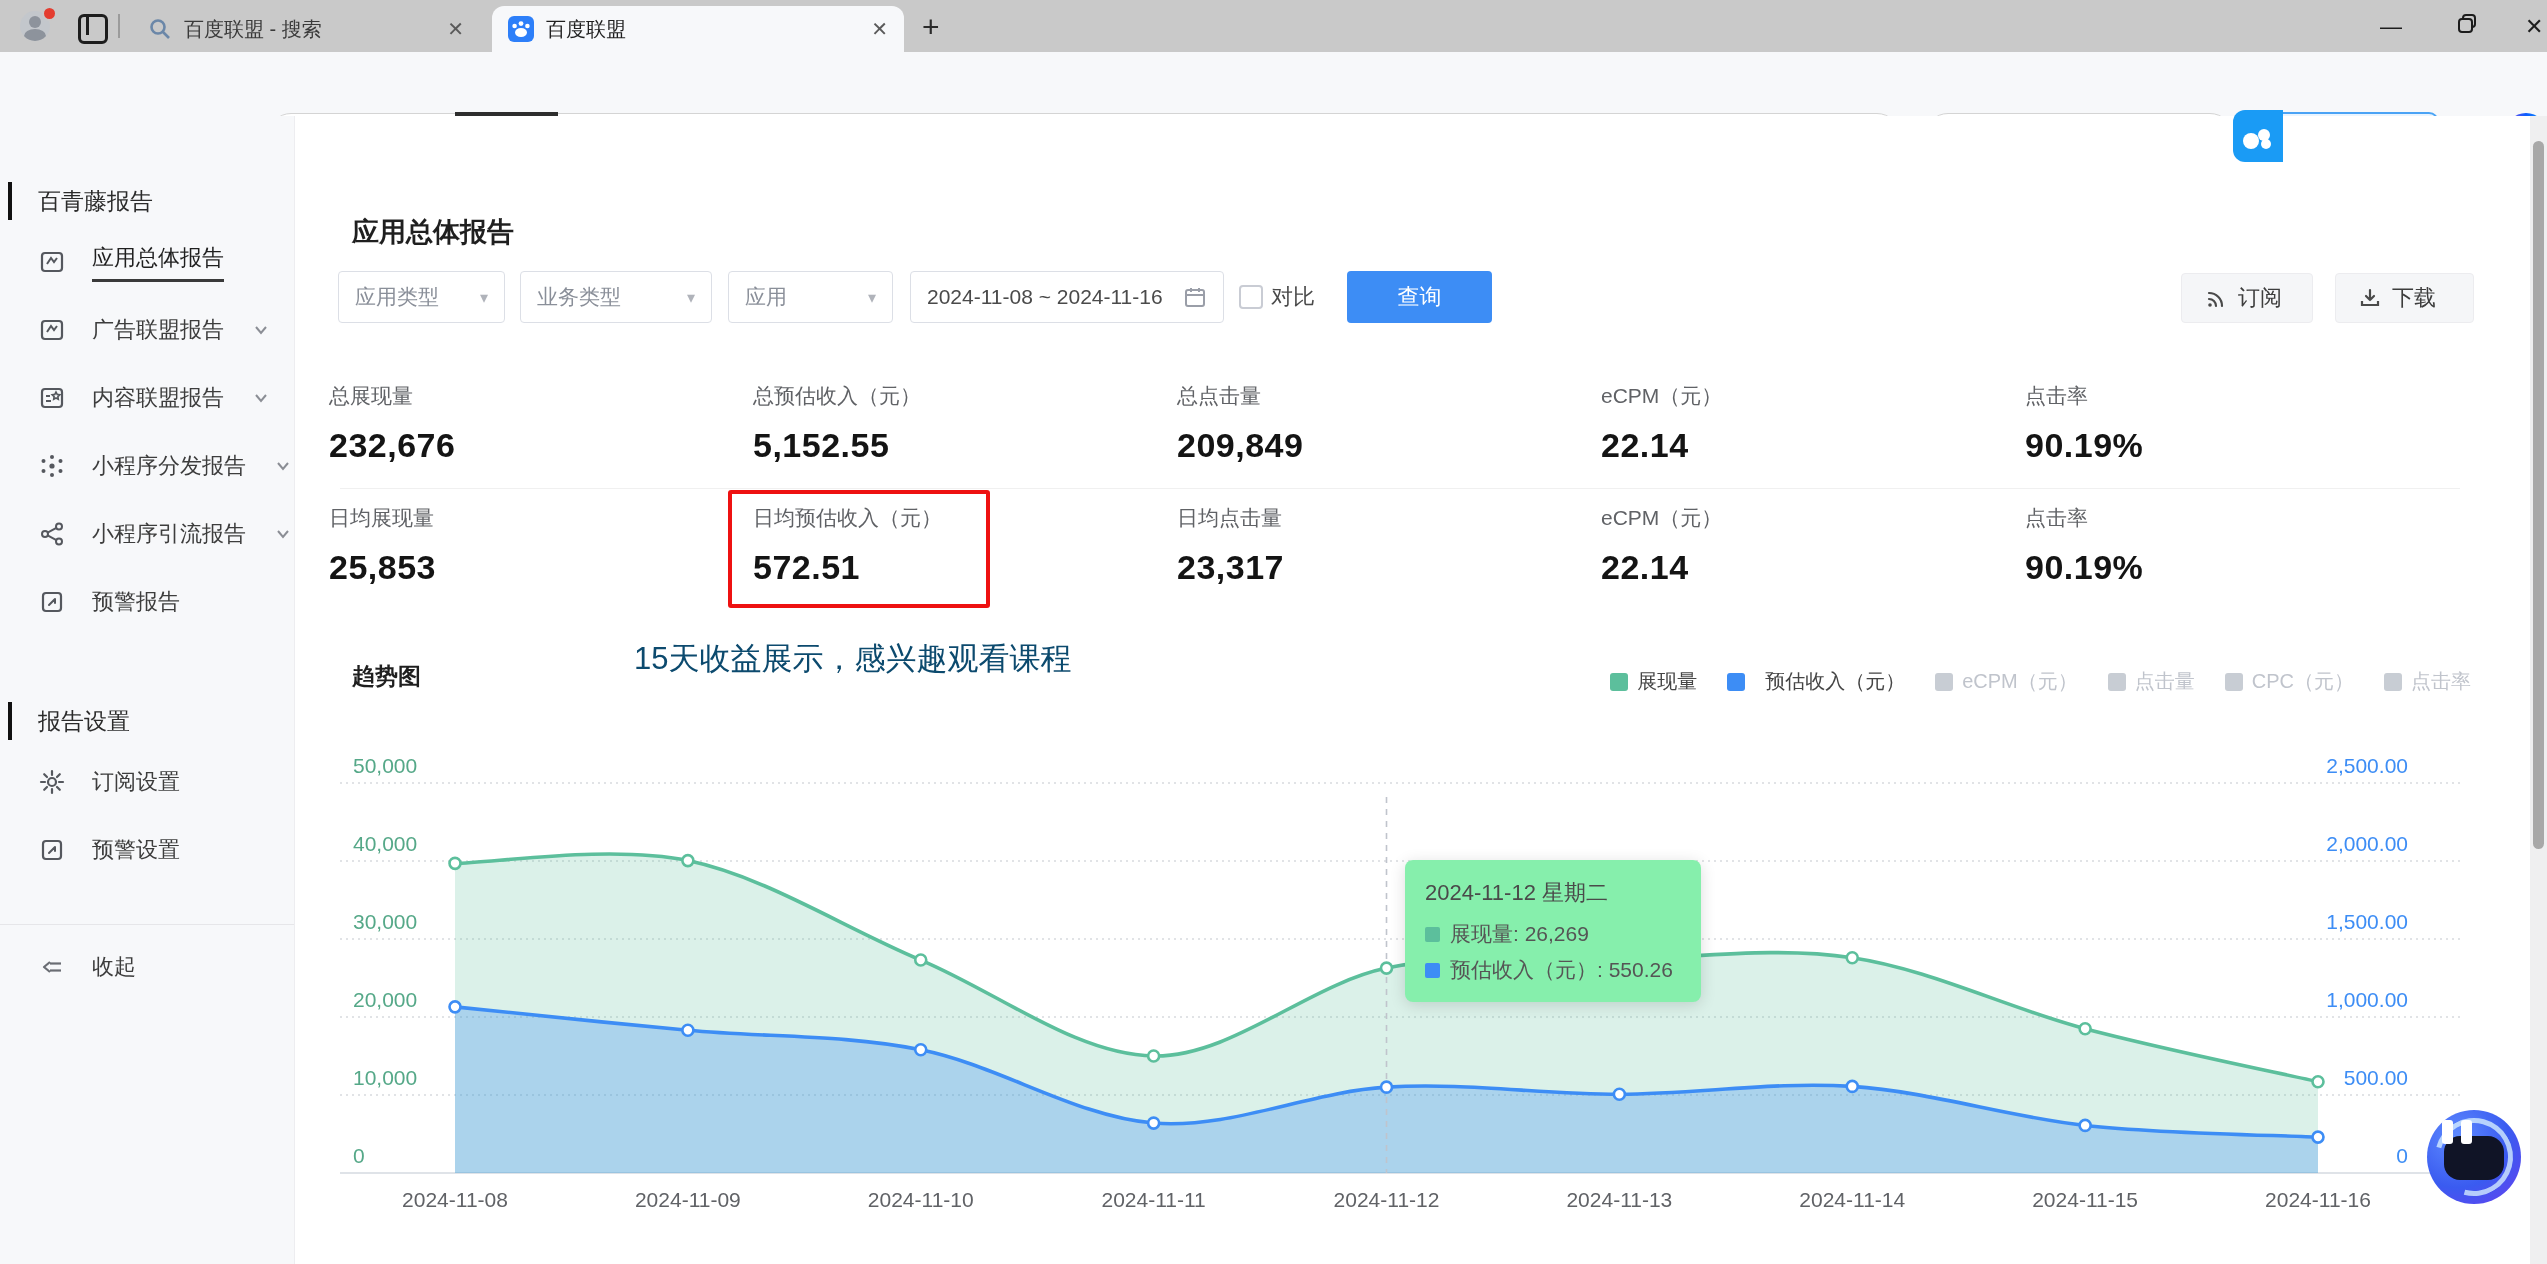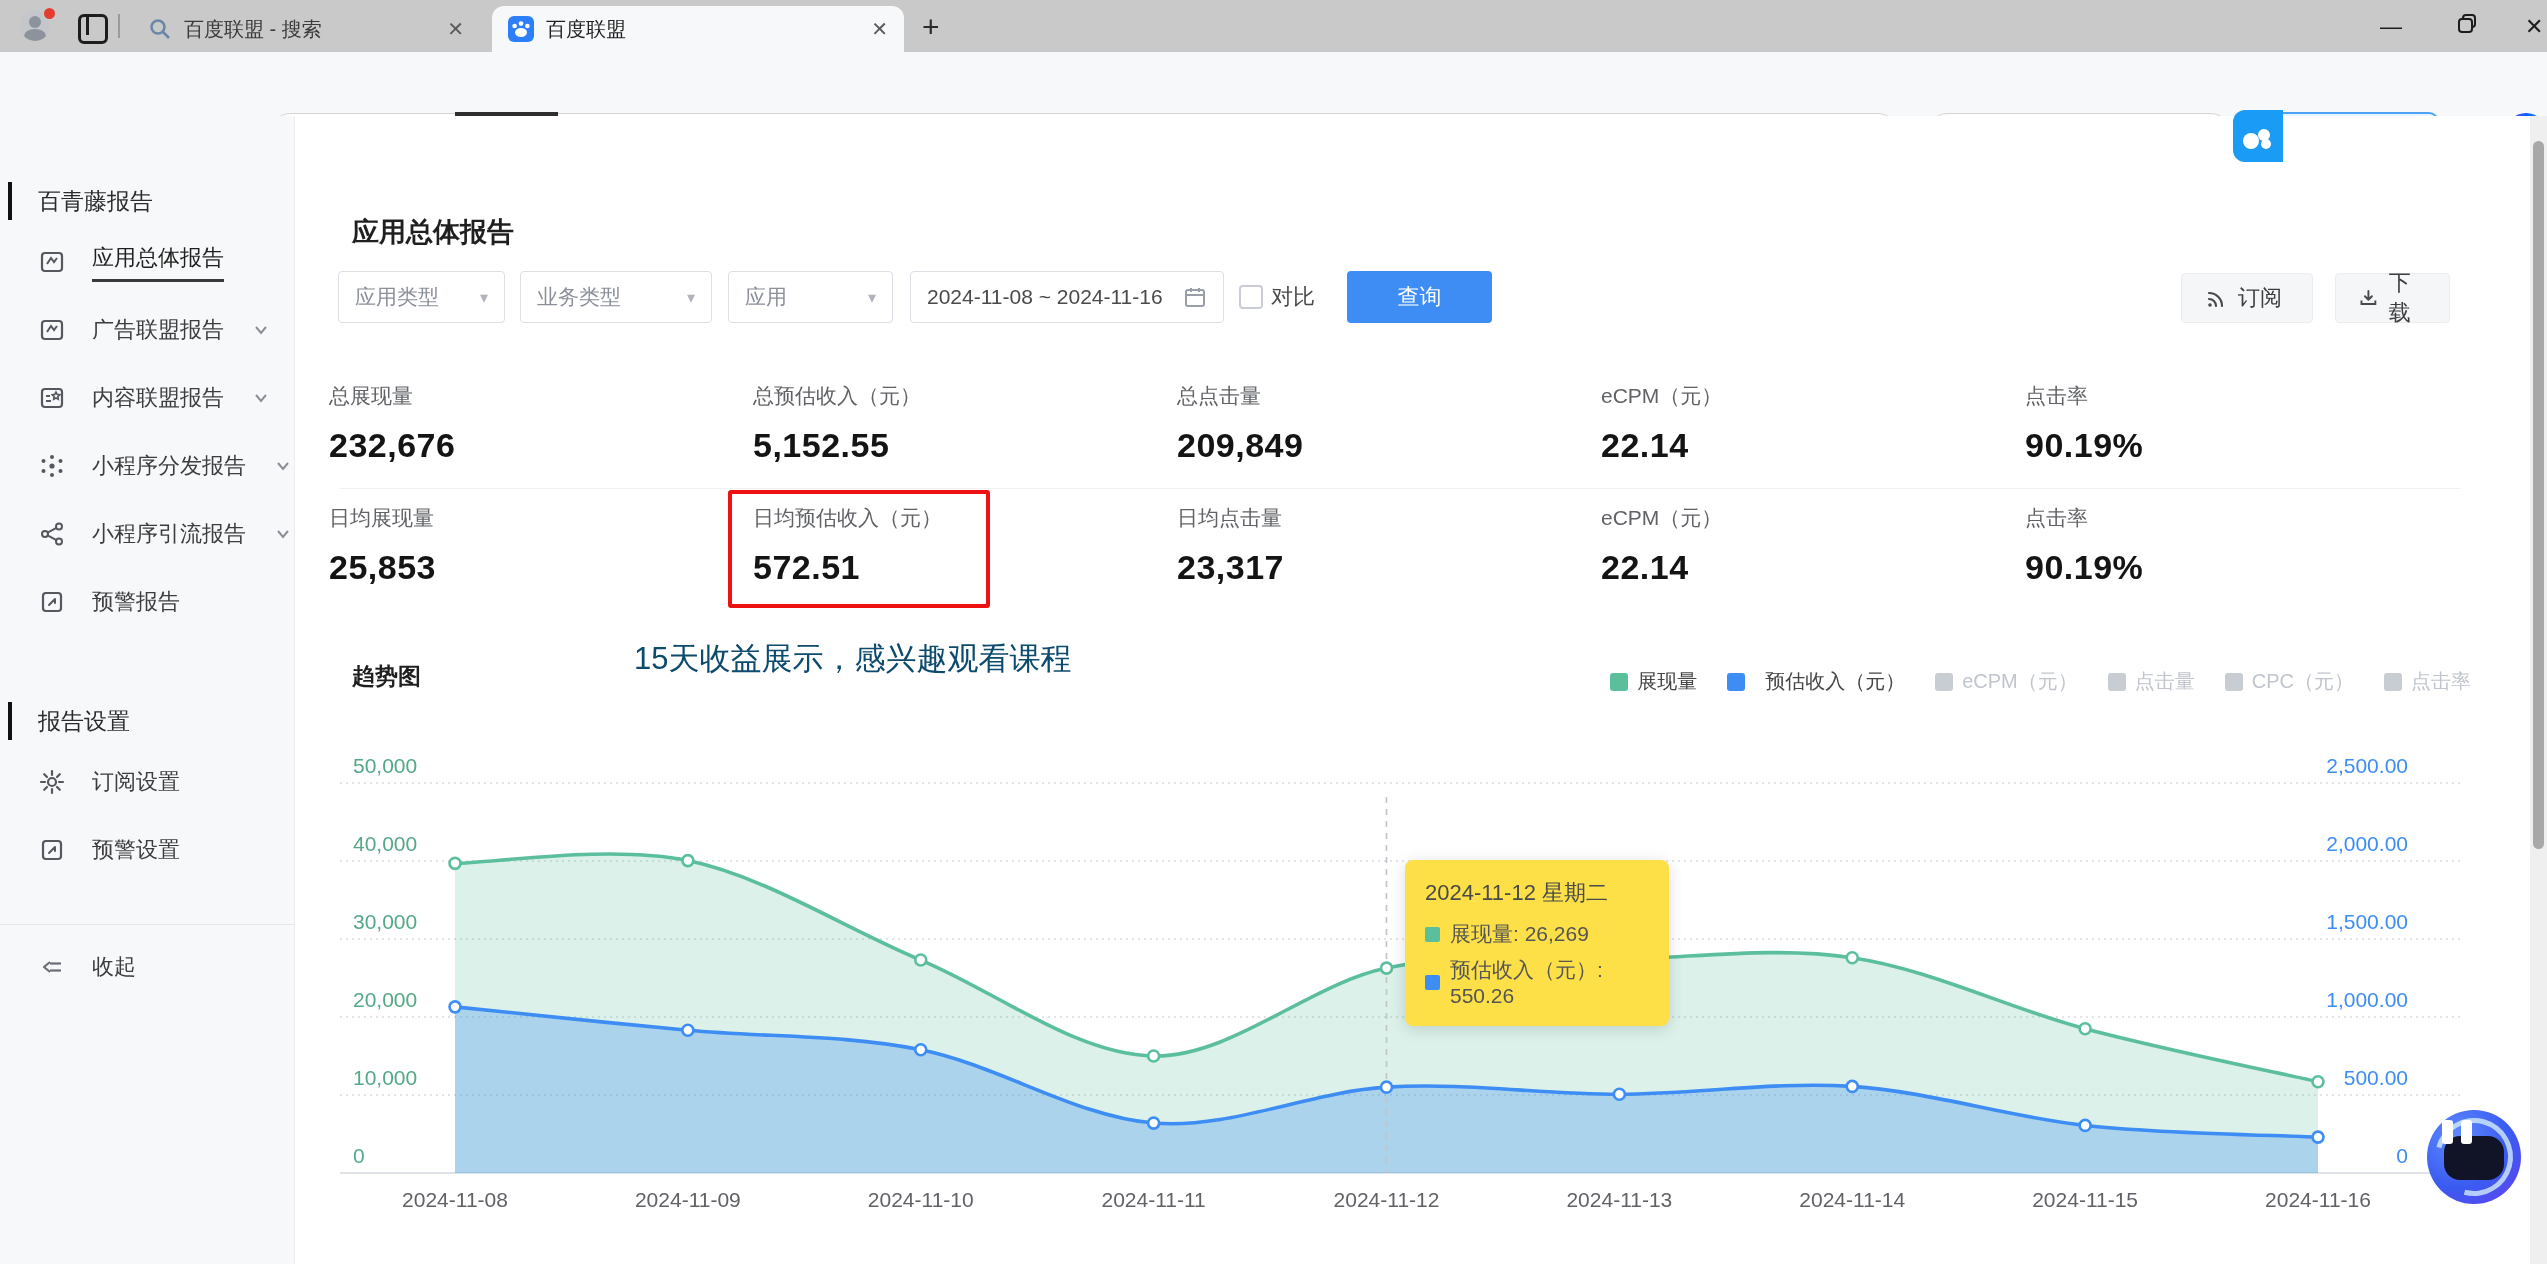--- a/index.html
+++ b/index.html
@@ -64,21 +64,21 @@
   .statrow{left:329px;width:2120px;display:grid;grid-template-columns:repeat(5,424px);}
   .stat .sl{font-size:21px;color:#606266;margin-bottom:16px;}
   .stat .sv{font-size:34px;font-weight:700;color:#141414;letter-spacing:.5px;}
   .divider{left:340px;top:372px;width:2120px;height:1px;background:#f0f0f0;}
   .redbox{left:728px;top:374px;width:262px;height:118px;border:4px solid #ee1111;border-radius:3px;box-sizing:border-box;}
   .redtext{left:634px;top:522px;font-size:31px;color:#0c4a6e;white-space:nowrap;}
   .cttl{left:352px;top:545px;font-size:23px;font-weight:700;color:#1f1f1f;}
   .legend{top:552px;right:76px;display:flex;align-items:center;gap:30px;font-size:20px;}
   .legend .li{display:flex;align-items:center;gap:9px;cursor:pointer;}
   .legend .sw{width:18px;height:18px;border-radius:3px;}
-  .tip{left:1405px;top:744px;width:264px;background:#fde047;border-radius:8px;box-shadow:0 3px 16px rgba(0,0,0,.14);
+  .tip{left:1405px;top:744px;width:296px;background:#86efac;border-radius:8px;box-shadow:0 3px 16px rgba(0,0,0,.14);
       padding:18px 20px;box-sizing:border-box;z-index:5;}
   .tip .tt{font-size:22px;color:#4a4a4a;margin-bottom:12px;}
   .tip .tr{display:flex;align-items:center;gap:10px;font-size:21px;color:#555;margin-top:8px;}
   .tip .sw{width:15px;height:15px;border-radius:2px;flex:0 0 auto;}
   svg.chart text{font-family:"Liberation Sans","DejaVu Sans",sans-serif;}
   
   .sbtrack{right:0;top:116px;width:17px;height:1148px;background:#efeff0;position:absolute;}
   .sbthumb{position:absolute;left:3px;top:25px;width:11px;height:708px;background:#a8a8a8;border-radius:6px;}
   .robot{left:2427px;top:994px;width:94px;height:94px;border-radius:50%;z-index:6;
       background:radial-gradient(circle at 32% 28%,#5e8bff,#3a5bf0 55%,#6a3df0);}
@@ -334,21 +334,21 @@
   </div>
   <div class="abs qbtn">查询</div>
 
   <div class="abs gbtn" style="left:2181px;width:132px;">
     <svg width="24" height="24" viewBox="0 0 24 24">
       <path d="M5 13a7 7 0 0 1 7 7M5 7a13 13 0 0 1 13 13" fill="none" stroke="#4a4a4a" stroke-width="2.2" stroke-linecap="round"></path>
       <circle cx="6" cy="19" r="1.8" fill="#4a4a4a"></circle>
     </svg>
     <span>订阅</span>
   </div>
-  <div class="abs gbtn" style="left:2335px;width:115px;">
+  <div class="abs gbtn" style="left:2335px;width:139px;">
     <svg width="24" height="24" viewBox="0 0 24 24">
       <path d="M12 4v10M8 10l4 4 4-4" fill="none" stroke="#4a4a4a" stroke-width="2.2" stroke-linecap="round" stroke-linejoin="round"></path>
       <path d="M4 15v4h16v-4" fill="none" stroke="#4a4a4a" stroke-width="2.2"></path>
     </svg>
     <span>下载</span>
   </div>
 
   <div class="abs statrow" style="top:266px;">
     <div class="stat">
         <div class="sl">总展现量</div>

